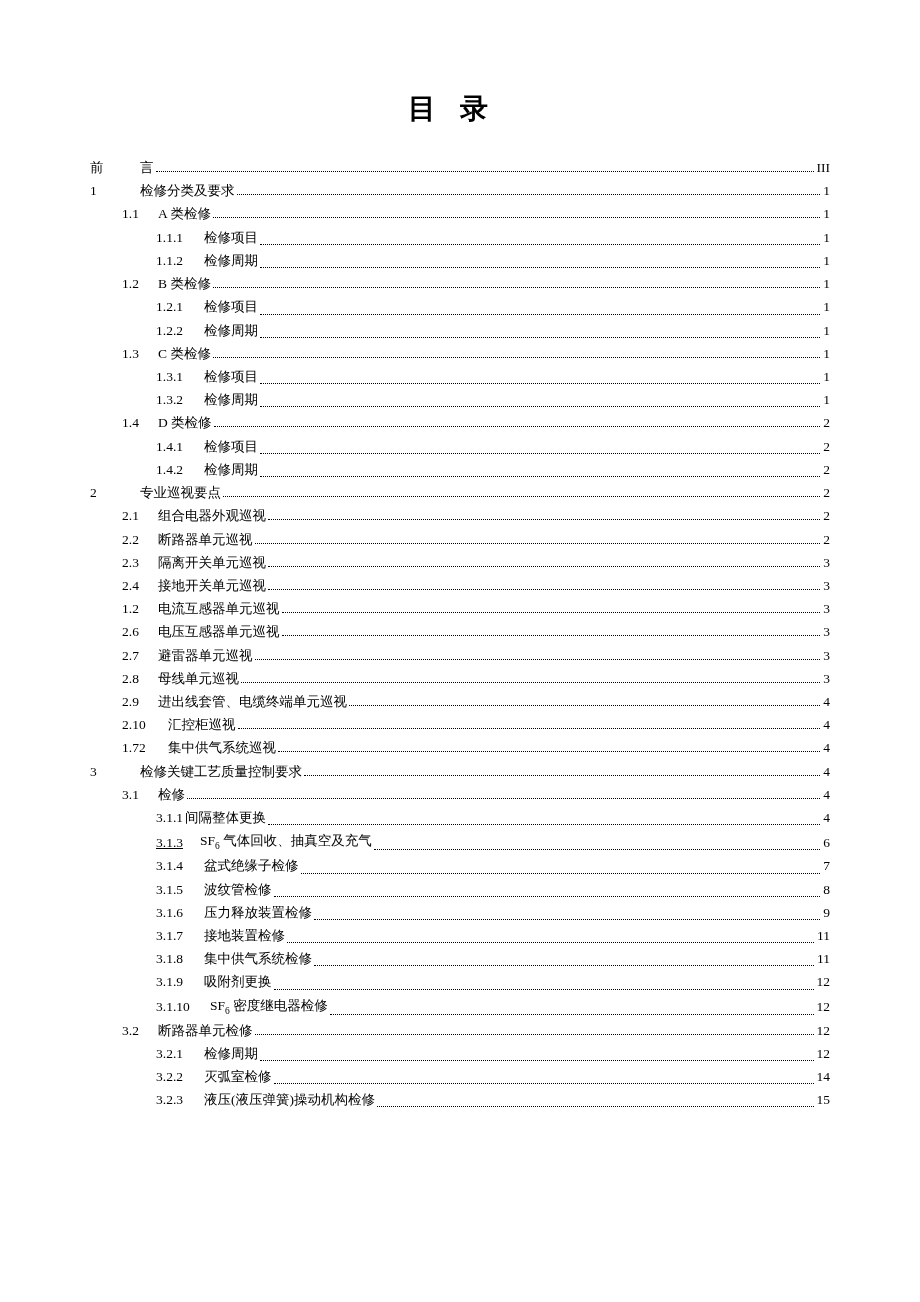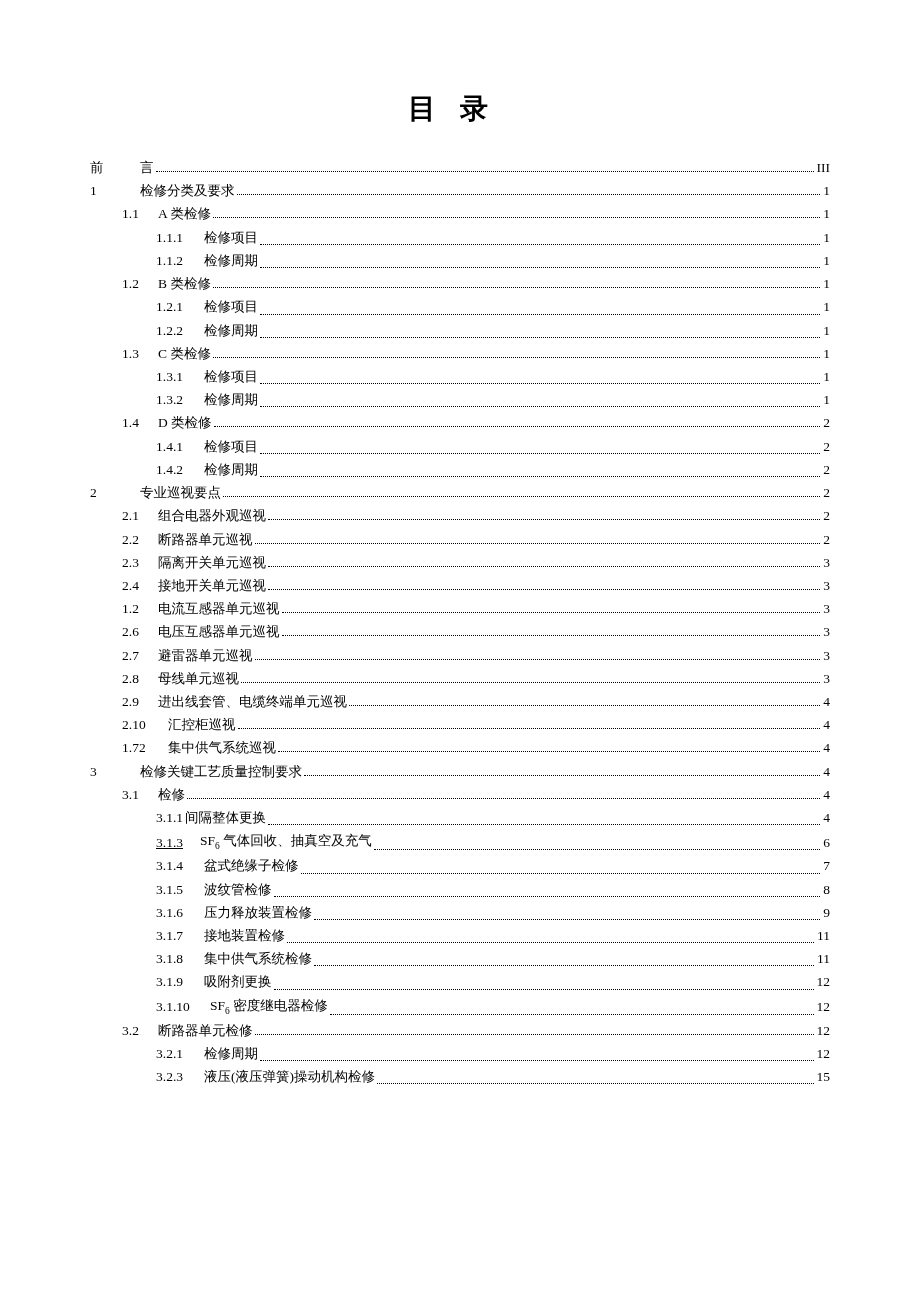--- a/index.html
+++ b/index.html
@@ -286,18 +286,24 @@
       <span class="leader"></span>
       <span class="page">12</span>
     </div>
     <div class="toc-row lvl2">
       <span class="toc-num num2">3.2.1</span>
       <span class="toc-text">检修周期</span>
       <span class="leader"></span>
       <span class="page">12</span>
     </div>
     <div class="toc-row lvl2">
+      <span class="toc-num num2">3.2.2</span>
+      <span class="toc-text">灭弧室检修</span>
+      <span class="leader"></span>
+      <span class="page">14</span>
+    </div>
+    <div class="toc-row lvl2">
       <span class="toc-num num2">3.2.3</span>
       <span class="toc-text">液压(液压弹簧)操动机构检修</span>
       <span class="leader"></span>
       <span class="page">15</span>
     </div>
   </div>
 
 </body></html>

